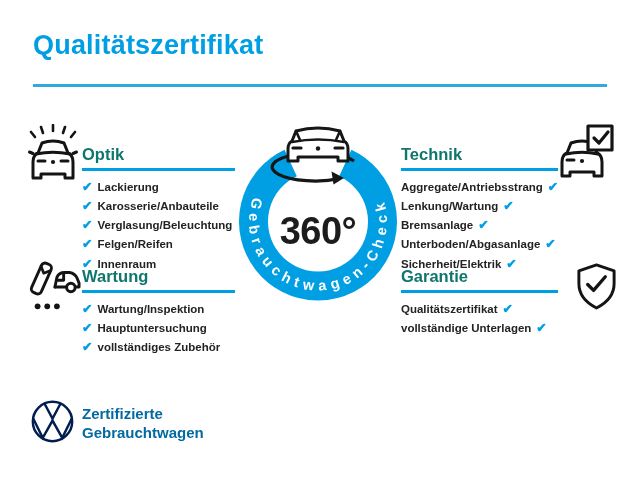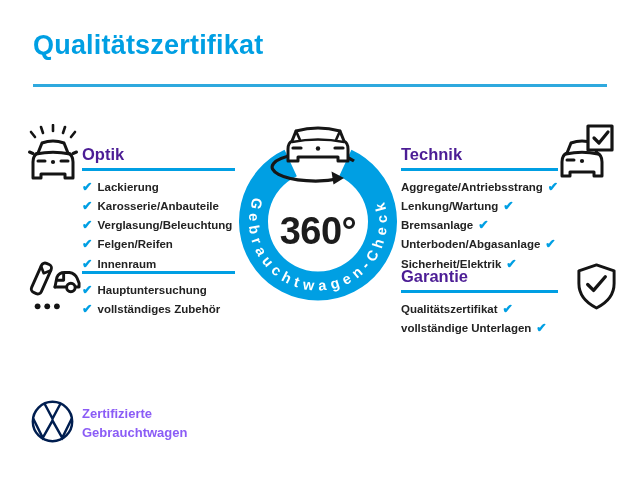--- a/index.html
+++ b/index.html
@@ -6,21 +6,21 @@
   body{width:640px;height:480px;position:relative;overflow:hidden;
        font-family:"Liberation Sans", sans-serif;-webkit-font-smoothing:antialiased;}
 
   
   .page-title{position:absolute;left:33px;top:30px;font-size:27px;font-weight:bold;
               color:#009FE3;letter-spacing:.2px;}
   .title-rule{position:absolute;left:33px;top:84px;width:574px;height:3px;background:#2FA9DE;}
 
   
   .section{position:absolute;width:157px;}
-  .section .hd{font-size:16.5px;font-weight:bold;color:#4c1d95;}
+  .section .hd{font-size:16.5px;font-weight:bold;color:#0f766e;}
   .section .rule{height:2.5px;background:#009FE3;margin-top:4px;}
   .section ul{list-style:none;margin:7px 0 0 0;padding:0;}
   .section li{font-size:11.5px;font-weight:bold;color:#232323;line-height:19.3px;white-space:nowrap;}
   .chk{color:#009FE3;font-size:12.5px;}
   .sec-left li .chk{margin-right:5px;}
   .sec-right{text-align:left;}
   .sec-right li .chk{margin-left:5px;}
   #sec-optik{left:82px;top:145px;width:153px;}
   #sec-technik{left:401px;top:145px;}
   #sec-wartung{left:82px;top:267px;width:153px;}
@@ -31,22 +31,22 @@
   #icon-car-front{left:25px;top:124px;}
   #icon-car-check{left:558px;top:124px;}
   #icon-service{left:27px;top:260px;}
   #icon-shield{left:574px;top:262px;}
 
   
   #badge{position:absolute;left:238px;top:118px;}
 
   
   #brand-logo{position:absolute;left:30px;top:399px;}
-  .brand-text{position:absolute;left:82px;top:404px;font-size:13px;line-height:19px;
-              font-weight:bold;color:#8b5cf6;}
+  .brand-text{position:absolute;left:82px;top:404px;font-size:15px;line-height:19px;
+              font-weight:bold;color:#0369a1;}
 </style>
 </head>
 <body>
 
 <div class="page-title">Qualitätszertifikat</div>
 <div class="title-rule"></div>
 
 <svg id="icon-car-front" class="cicon" width="56" height="58" viewBox="0 0 56 58">
   <g stroke="#141414" fill="none" stroke-width="2.6" stroke-linecap="round">
     <path d="M10,13 L6,8"></path>
@@ -140,22 +140,24 @@
   <ul>
     <li><span>Aggregate/Antriebsstrang</span><span class="chk">✔</span></li>
     <li><span>Lenkung/Wartung</span><span class="chk">✔</span></li>
     <li><span>Bremsanlage</span><span class="chk">✔</span></li>
     <li><span>Unterboden/Abgasanlage</span><span class="chk">✔</span></li>
     <li><span>Sicherheit/Elektrik</span><span class="chk">✔</span></li>
   </ul>
 </div>
 
 <div id="sec-wartung" class="section sec-left">
+  <div class="hd">Wartung</div>
   <div class="rule"></div>
   <ul>
+    <li><span class="chk">✔</span><span>Wartung/Inspektion</span></li>
     <li><span class="chk">✔</span><span>Hauptuntersuchung</span></li>
     <li><span class="chk">✔</span><span>vollständiges Zubehör</span></li>
   </ul>
 </div>
 
 <div id="sec-garantie" class="section sec-right">
   <div class="hd">Garantie</div>
   <div class="rule"></div>
   <ul>
     <li><span>Qualitätszertifikat</span><span class="chk">✔</span></li>

